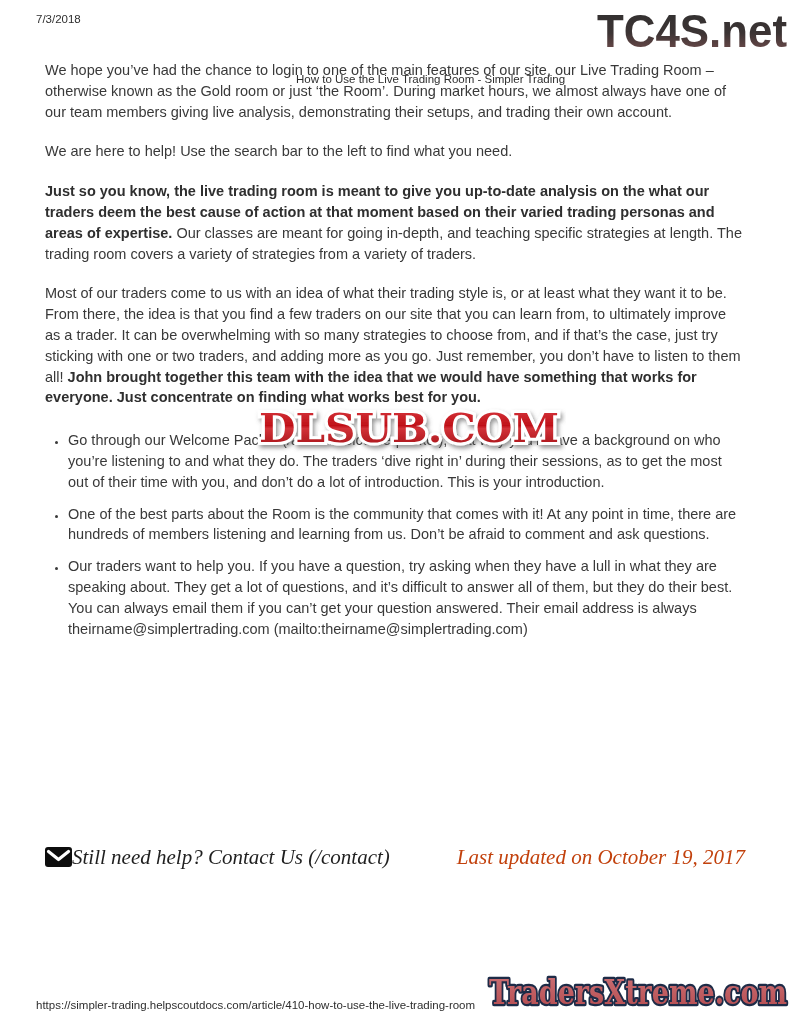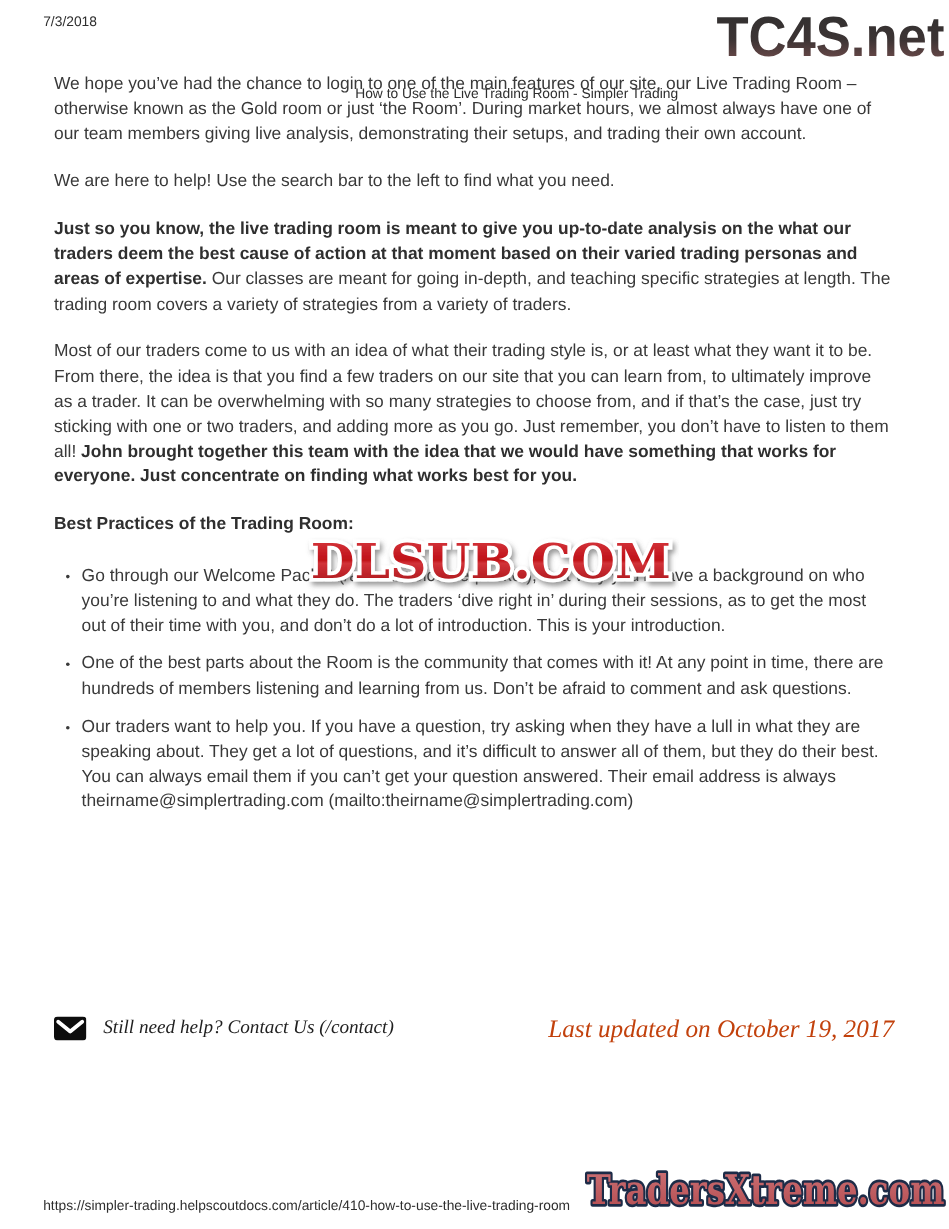--- a/index.html
+++ b/index.html
@@ -73,24 +73,23 @@
     left: 45px;
     right: 46px;
     top: 840px;
     height: 34px;
     display: flex;
     align-items: center;
   }
   .contact-wrap { display: flex; align-items: center; }
   .envelope { display: block; }
   .contact-link {
-    margin-left: 14px;
     font-family: "Liberation Serif", serif;
     font-style: italic;
-    font-size: 16px;
+    font-size: 21px;
     color: #1f1f1f;
   }
   .last-updated {
     margin-left: auto;
     font-family: "Liberation Serif", serif;
     font-style: italic;
     font-size: 21px;
     color: #c2410c;
   }
 
@@ -127,21 +126,20 @@
 <div class="article">
 
   <p>We hope you’ve had the chance to login to one of the main features of our site, our Live Trading Room – otherwise known as the Gold room or just ‘the Room’. During market hours, we almost always have one of our team members giving live analysis, demonstrating their setups, and trading their own account.</p>
 
   <p>We are here to help! Use the search bar to the left to find what you need.</p>
 
   <p><b>Just so you know, the live trading room is meant to give you up-to-date analysis on the what our traders deem the best cause of action at that moment based on their varied trading personas and areas of expertise.</b><span> Our classes are meant for going in-depth, and teaching specific strategies at length. The trading room covers a variety of strategies from a variety of traders.</span></p>
 
   <p><span>Most of our traders come to us with an idea of what their trading style is, or at least what they want it to be. From there, the idea is that you find a few traders on our site that you can learn from, to ultimately improve as a trader. It can be overwhelming with so many strategies to choose from, and if that’s the case, just try sticking with one or two traders, and adding more as you go. Just remember, you don’t have to listen to them all!</span><b> John brought together this team with the idea that we would have something that works for everyone. Just concentrate on finding what works best for you.</b></p>
 
-  <p class="bold-heading"><b>Best Practices of the Trading Room:</b></p>
 
   <ul>
     <li>
       <span>Go through our Welcome Pack</span><span>et (/article/welcome-packet), that way yo</span><span>u’ll have a background on who you’re listening to and what they do. The traders ‘dive right in’ during their sessions, as to get the most out of their time with you, and don’t do a lot of introduction. This is your introduction.</span>
       
       <span class="wm-dlsub">
         <svg width="314" height="52" viewBox="0 0 314 52">
           <defs>
             <linearGradient id="dlsubGrad" x1="0" y1="0" x2="0" y2="1">
               <stop offset="0%" stop-color="#da4046"></stop>

